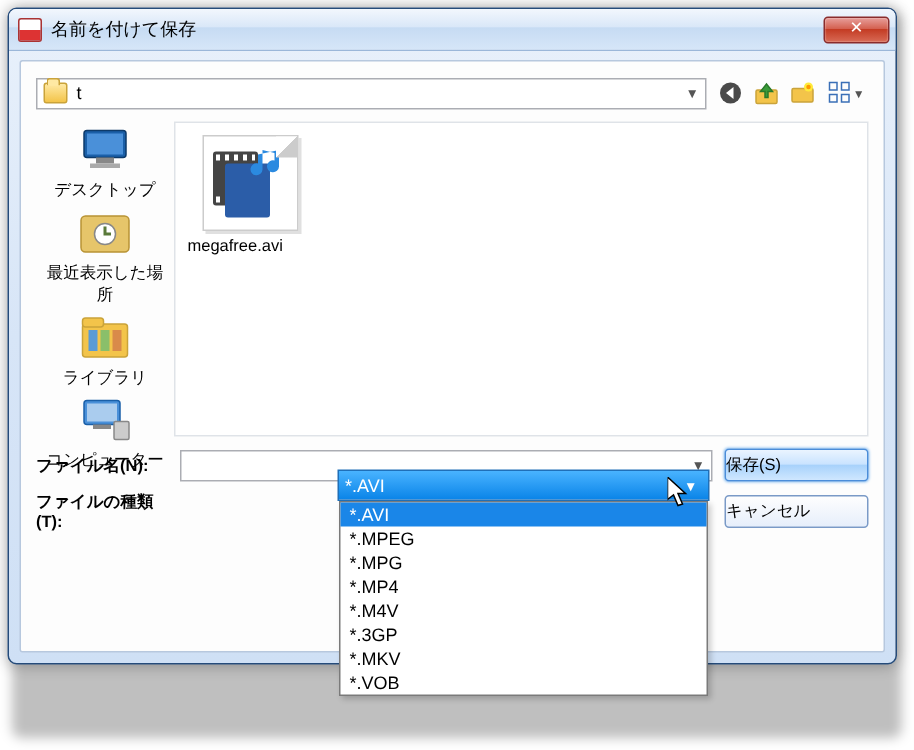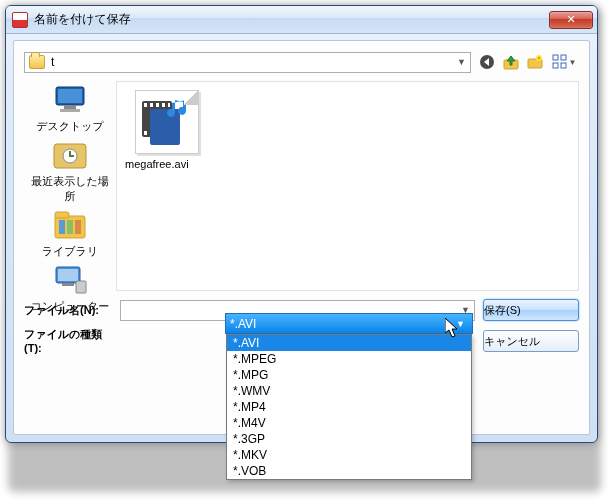--- a/index.html
+++ b/index.html
@@ -193,21 +193,20 @@
 </div>
 
 <div class="type-combo-head">
   <span>*.AVI</span>
   <span class="dd">▼</span>
 </div>
 <div class="type-combo-open">
   <div class="opt sel">*.AVI</div>
   <div class="opt">*.MPEG</div>
   <div class="opt">*.MPG</div>
-  <div class="opt">*.WMV</div>
   <div class="opt">*.MP4</div>
   <div class="opt">*.M4V</div>
   <div class="opt">*.3GP</div>
   <div class="opt">*.MKV</div>
   <div class="opt">*.VOB</div>
 
 </div>
 
 <svg class="cursor" style="left:445px;top:318px" width="16" height="22" viewBox="0 0 16 22">
   <path d="M0 0 L0 15 L4 12 L7 19 L10 18 L7 11 L12 11 Z" fill="#fff" stroke="#000" stroke-width="1"></path>

